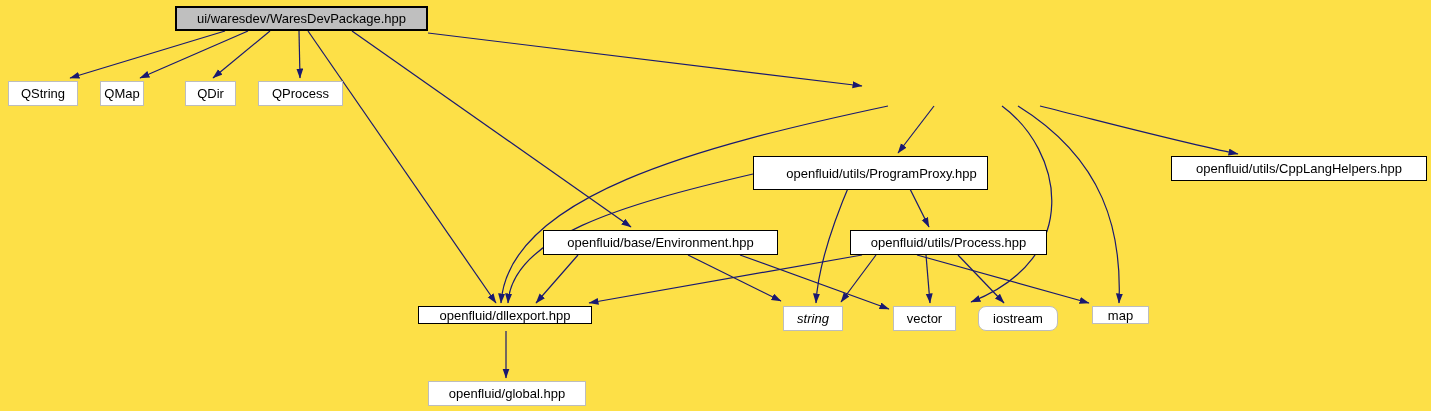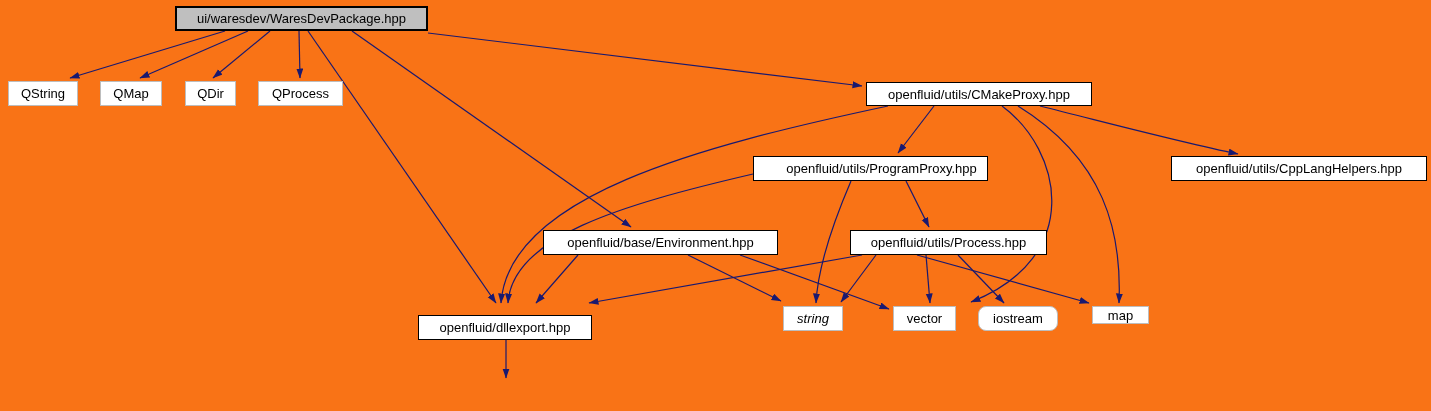--- a/index.html
+++ b/index.html
@@ -1,19 +1,19 @@
 <!DOCTYPE html>
 <html><head>
 <meta charset="utf-8">
 <style>
   html,body{margin:0;padding:0;background:#ffffff;}
   .graph{
     position:relative;
     width:1431px;height:411px;
-    background:#f97316;
+    background:#fde047;
     font-family:"Liberation Sans","DejaVu Sans",sans-serif;
     overflow:hidden;
   }
   svg.edge-layer{position:absolute;left:0;top:0;width:1431px;height:411px;}
   .edge{fill:none;stroke-width:1.2px;}
   .node{
     position:absolute;
     display:flex;align-items:center;justify-content:center;
     box-sizing:border-box;
     font-size:13px;line-height:1;color:#000000;
@@ -56,26 +56,26 @@
       <path d="M862,255 L589,303" class="edge" stroke="#191970" marker-end="url(#arrow)"></path>
       <path d="M876,255 L841,302" class="edge" stroke="#191970" marker-end="url(#arrow)"></path>
       <path d="M926,255 L930,303" class="edge" stroke="#191970" marker-end="url(#arrow)"></path>
       <path d="M958,255 L1004,303" class="edge" stroke="#191970" marker-end="url(#arrow)"></path>
       <path d="M917,255 L1089,303" class="edge" stroke="#191970" marker-end="url(#arrow)"></path>
       <path d="M506,331 L506,378" class="edge" stroke="#191970" marker-end="url(#arrow)"></path>
     </svg>
 
   <div class="node current" style="left: 175px; top: 6px; width: 253px; height: 25px;">ui/waresdev/WaresDevPackage.hpp</div>
   <div class="node external" style="left: 8px; top: 81px; width: 70px; height: 25px; text-align: right;">QString</div>
-  <div class="node external" style="left: 100px; top: 81px; width: 62px; height: 25px;">QMap</div>
+  <div class="node external" style="left: 100px; top: 81px; width: 44px; height: 25px;">QMap</div>
   <div class="node external" style="left: 185px; top: 81px; width: 51px; height: 25px;">QDir</div>
   <div class="node external" style="left: 258px; top: 81px; width: 85px; height: 25px;">QProcess</div>
-  <div class="node linked" style="left: 866px; top: 82px; width: 226px; height: 24px;">openfluid/utils/CMakeProxy.hpp</div>
-  <div class="node linked" style="left: 753px; top: 156px; width: 235px; height: 25px; padding-left: 22px;">openfluid/utils/ProgramProxy.hpp</div>
+  <div class="node linked" style="left: 753px; top: 156px; width: 235px; height: 34px; padding-left: 22px;">openfluid/utils/ProgramProxy.hpp</div>
   <div class="node linked" style="left: 1171px; top: 156px; width: 256px; height: 25px; text-align: center;">openfluid/utils/CppLangHelpers.hpp</div>
   <div class="node linked" style="left: 543px; top: 230px; width: 235px; height: 25px;">openfluid/base/Environment.hpp</div>
   <div class="node linked" style="left: 850px; top: 230px; width: 197px; height: 25px;">openfluid/utils/Process.hpp</div>
-  <div class="node linked" style="left: 418px; top: 306px; width: 174px; height: 25px; margin-top: 9px;">openfluid/dllexport.hpp</div>
+  <div class="node linked" style="left: 418px; top: 306px; width: 174px; height: 18px;">openfluid/dllexport.hpp</div>
   <div class="node external" style="left: 783px; top: 306px; width: 60px; height: 25px; font-style: italic;">string</div>
   <div class="node external" style="left: 893px; top: 306px; width: 63px; height: 25px;">vector</div>
   <div class="node external" style="left: 978px; top: 306px; width: 80px; height: 25px; border-radius: 8px;">iostream</div>
   <div class="node external" style="left: 1092px; top: 306px; width: 57px; height: 18px;">map</div>
+  <div class="node external" style="left: 428px; top: 381px; width: 158px; height: 25px;">openfluid/global.hpp</div>
 </div>
 
 </body></html>

